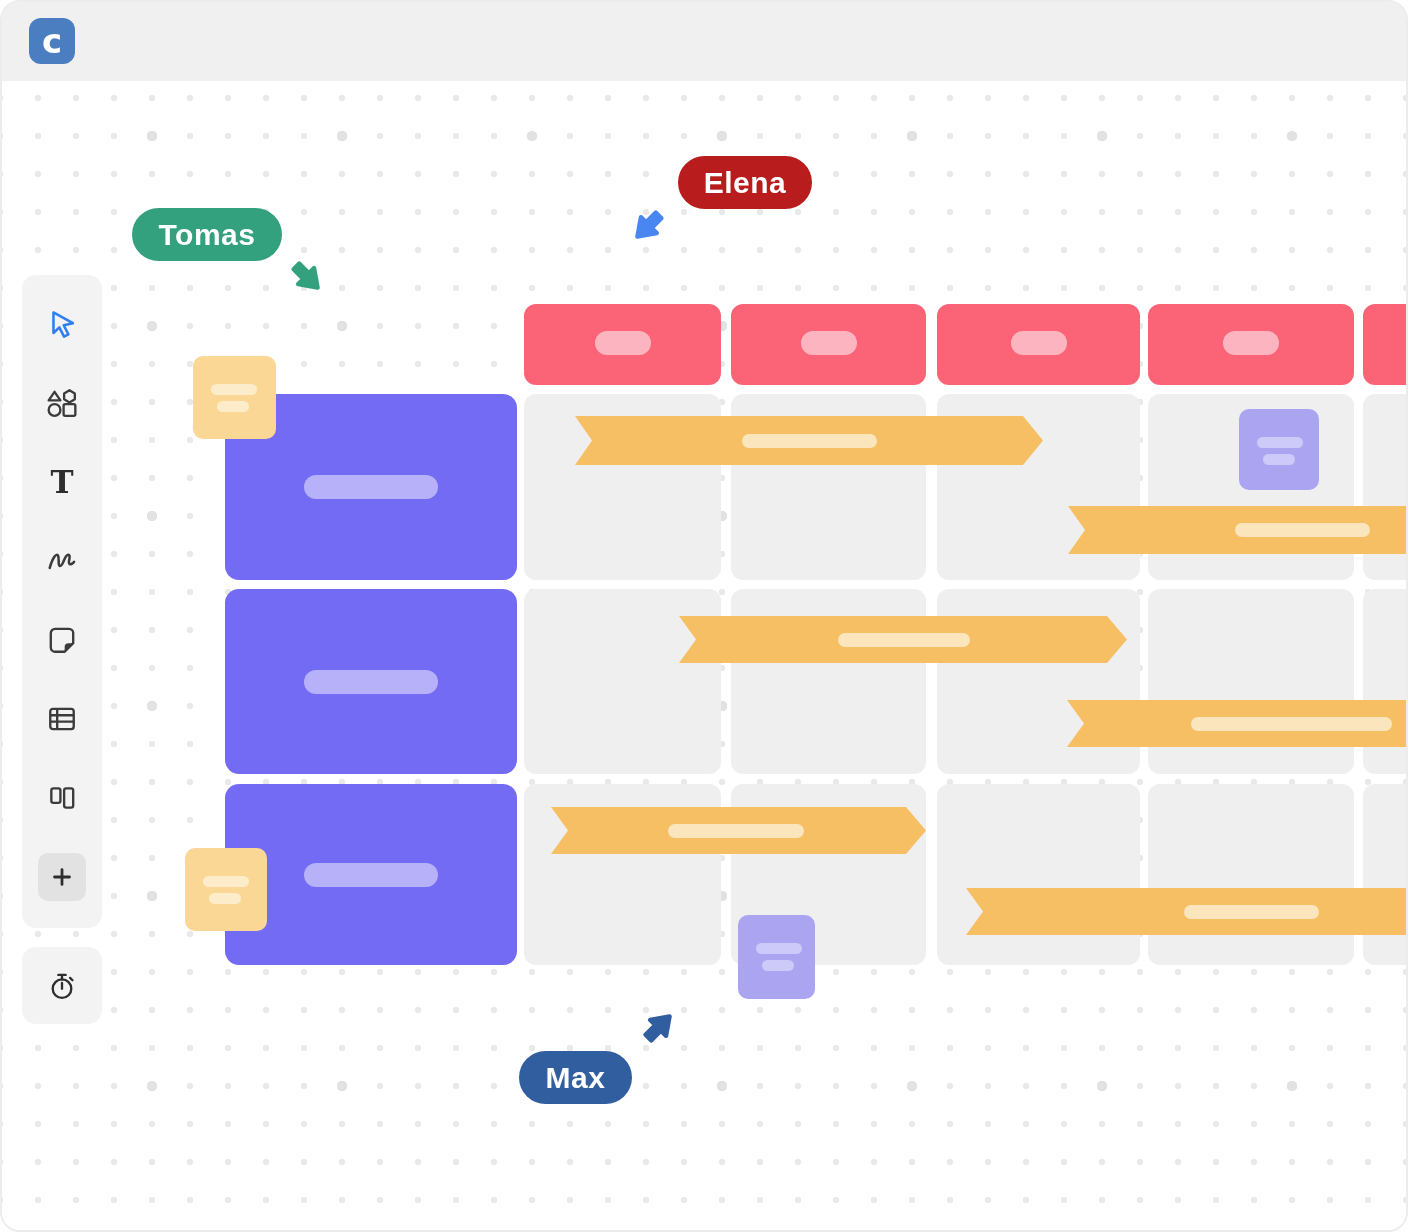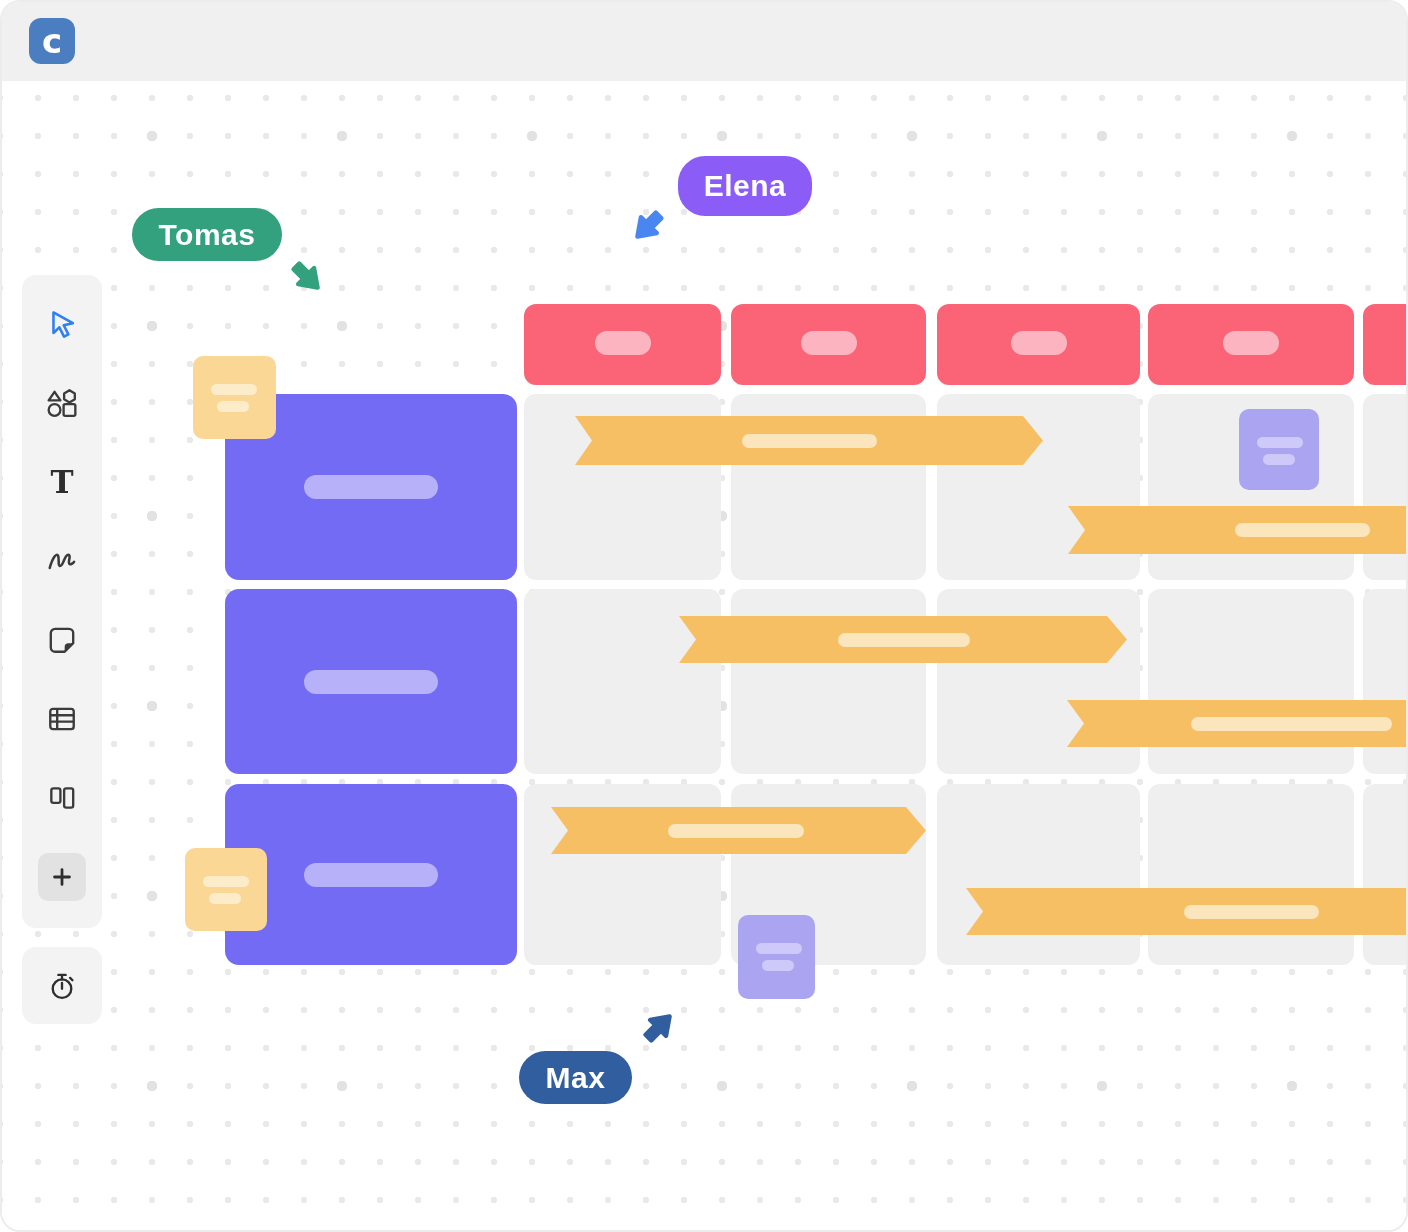--- a/index.html
+++ b/index.html
@@ -67,21 +67,21 @@
   .sy .sline{background:#fdecca;} .sp .sline{background:#cdc9f8;}
   .l1{left:18px;top:28px;width:46px;} .l2{left:24px;top:45px;width:32px;}
   #s1{left:191px;top:354px;width:83px;height:83px;}
   #s2{left:183px;top:846px;width:82px;height:83px;}
   #p1{left:1237px;top:407px;width:80px;height:81px;}
   #p2{left:736px;top:913px;width:77px;height:84px;}
   
   .tag{position:absolute;display:flex;align-items:center;justify-content:center;color:#fff;
     font-weight:700;font-size:30px;border-radius:27px;z-index:11;letter-spacing:0.5px;}
   #tag-tomas{left:130px;top:206px;width:150px;height:53px;background:#33a07e;align-items:center;}
-  #tag-elena{left:676px;top:154px;width:134px;height:60px;background:#8b5cf6;}
+  #tag-elena{left:676px;top:154px;width:134px;height:53px;background:#b91c1c;}
   #tag-max{left:517px;top:1049px;width:113px;height:53px;background:#315e9f;}
   .cursor-arrow{position:absolute;width:40px;height:40px;z-index:11;}
   #arrow-tomas{left:285px;top:255px;transform:rotate(45deg);}
   #arrow-elena{left:626px;top:204px;transform:rotate(135deg);}
   #arrow-max{left:637px;top:1005px;transform:rotate(-45deg);}
 </style>
 </head>
 <body>
 
 <div class="window">

